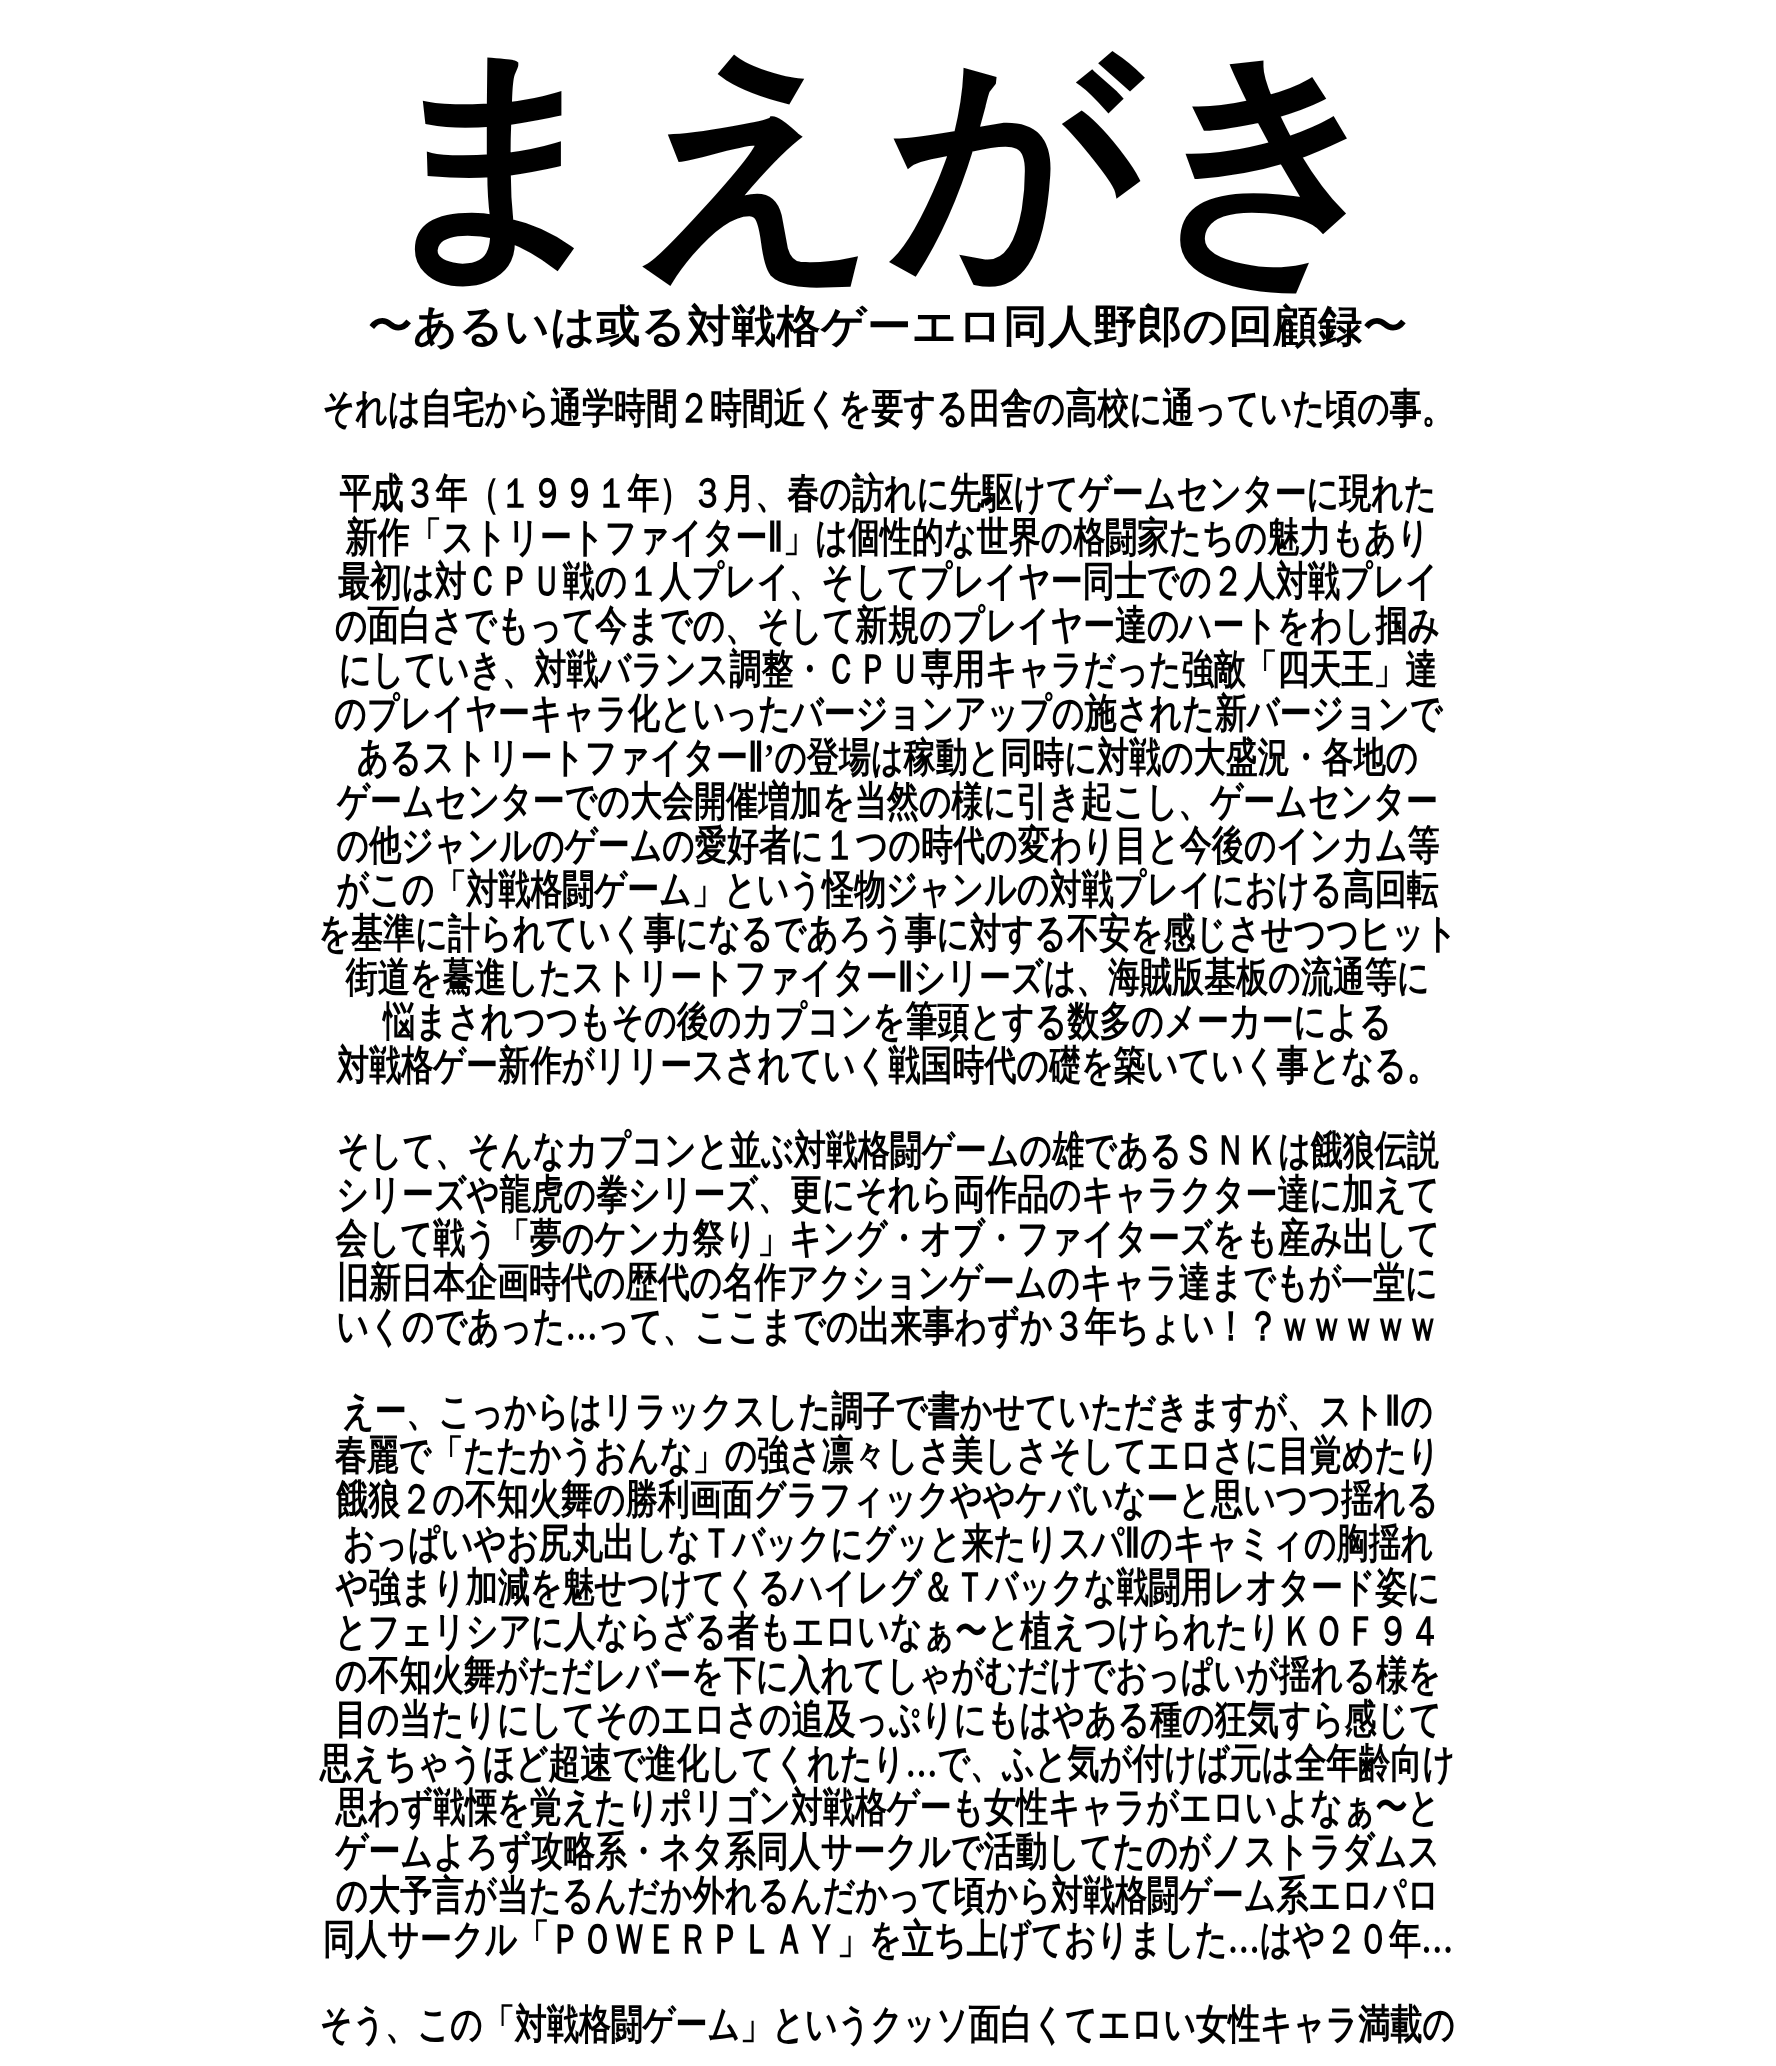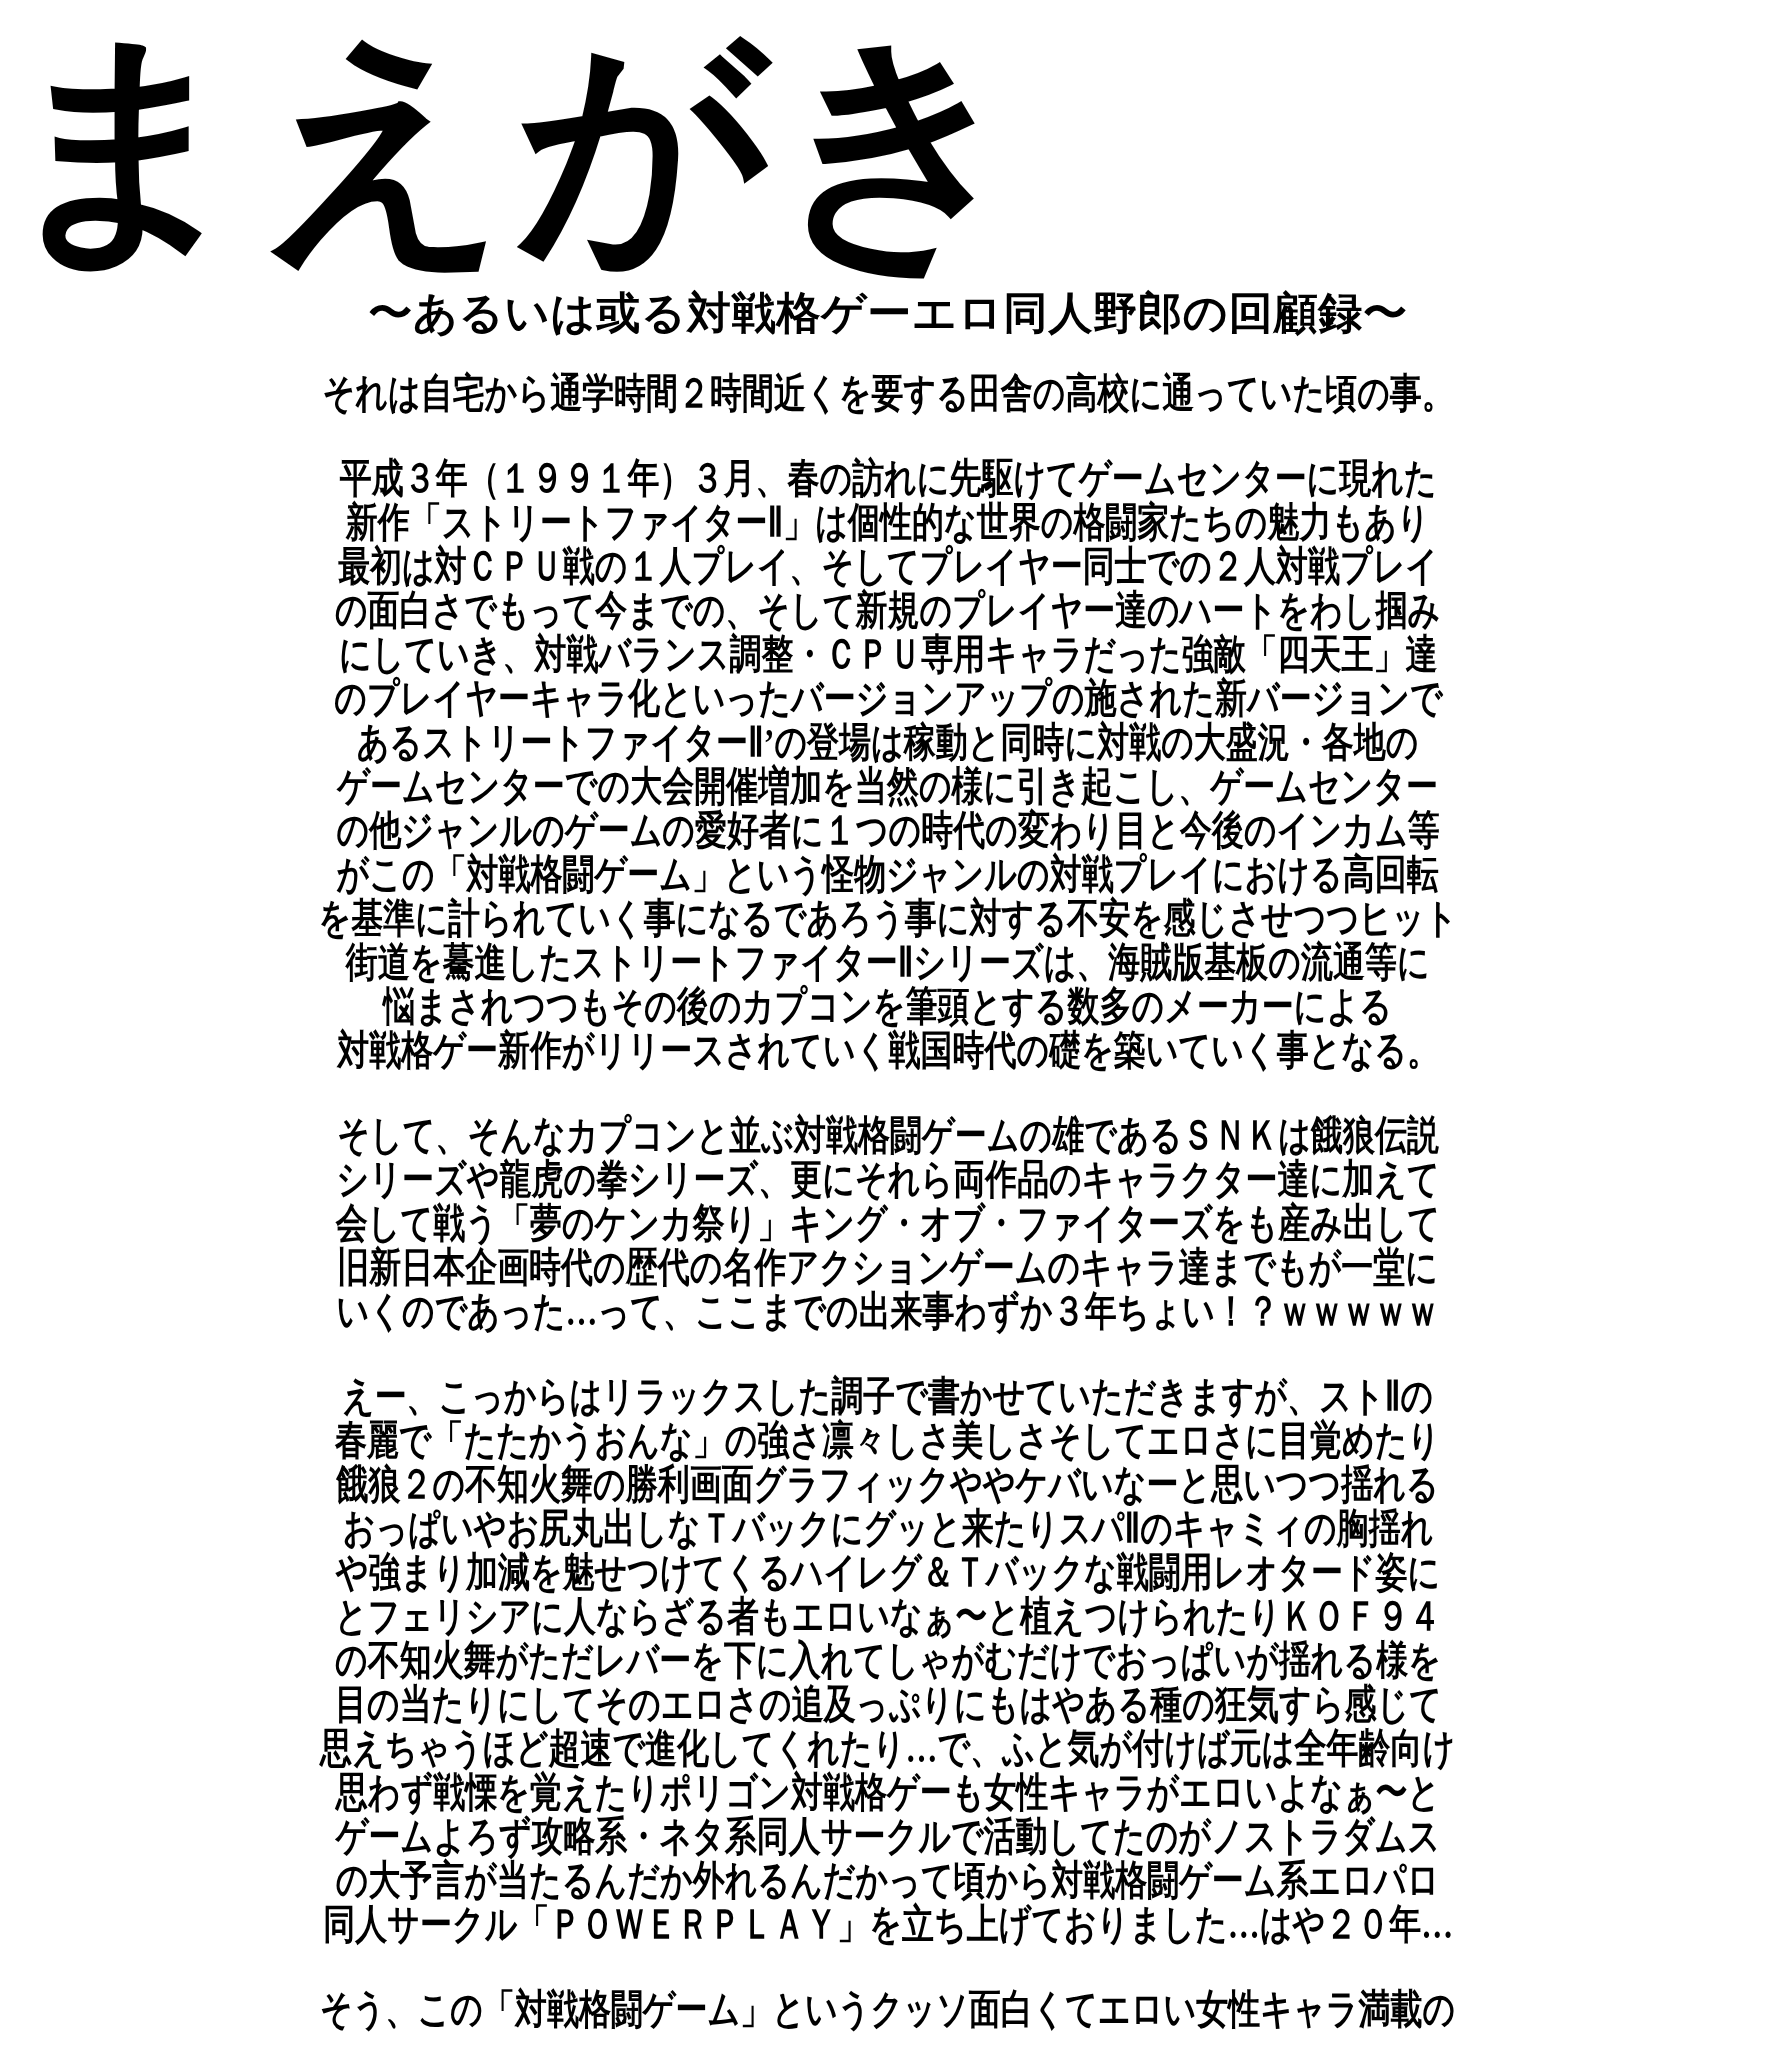--- a/index.html
+++ b/index.html
@@ -11,36 +11,36 @@
       position: relative;
       width: 1776px;
       height: 2509px;
       margin: 0 auto;
       background: #ffffff;
       color: #000000;
       overflow: hidden;
       font-family: "Liberation Serif", serif;
     }
     .title {
-      text-align: left;
-      padding-top: 5px;
+      text-align: center;
+      padding-top: 20px;
       font-size: 248px;
       line-height: 1.12;
       font-weight: bold;
       font-family: "DejaVu Serif", serif;
       letter-spacing: 4.1px;
       white-space: nowrap;
     }
     .subtitle {
       text-align: center;
       margin-top: 7.4px;
       font-size: 44px;
       line-height: 1.1;
       font-weight: bold;
-      font-family: Liberation Serif, serif;
+      font-family: Liberation Mono, monospace;
       letter-spacing: 0.8px;
       white-space: nowrap;
     }
     .body-text {
       margin-top: 32px;
     }
     .paragraph {
       margin-bottom: 41px;
       margin-top: 24px;
     }

